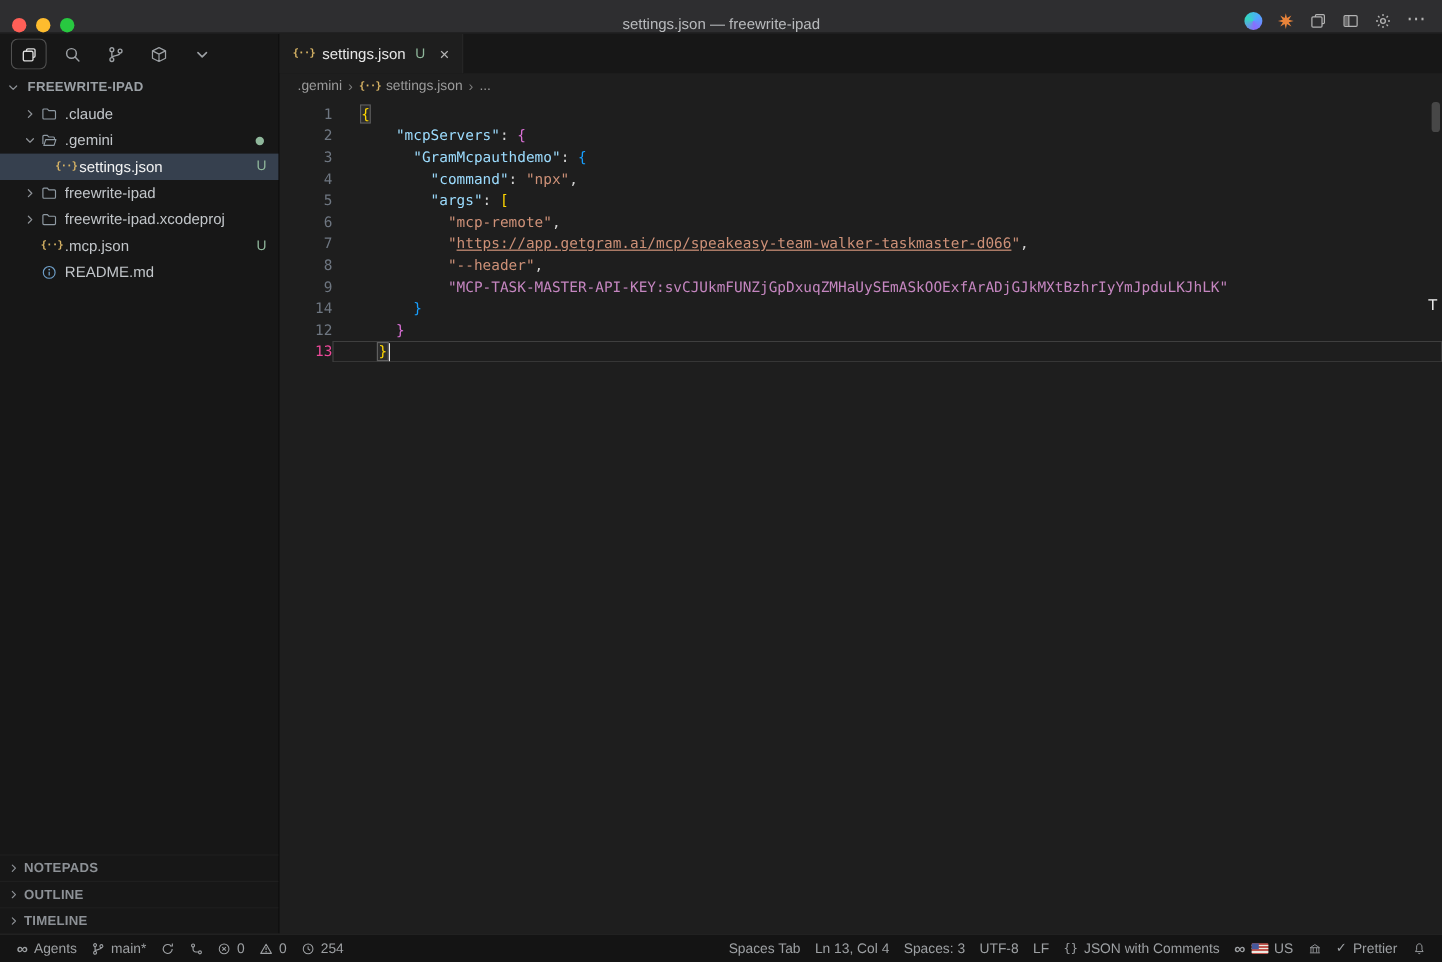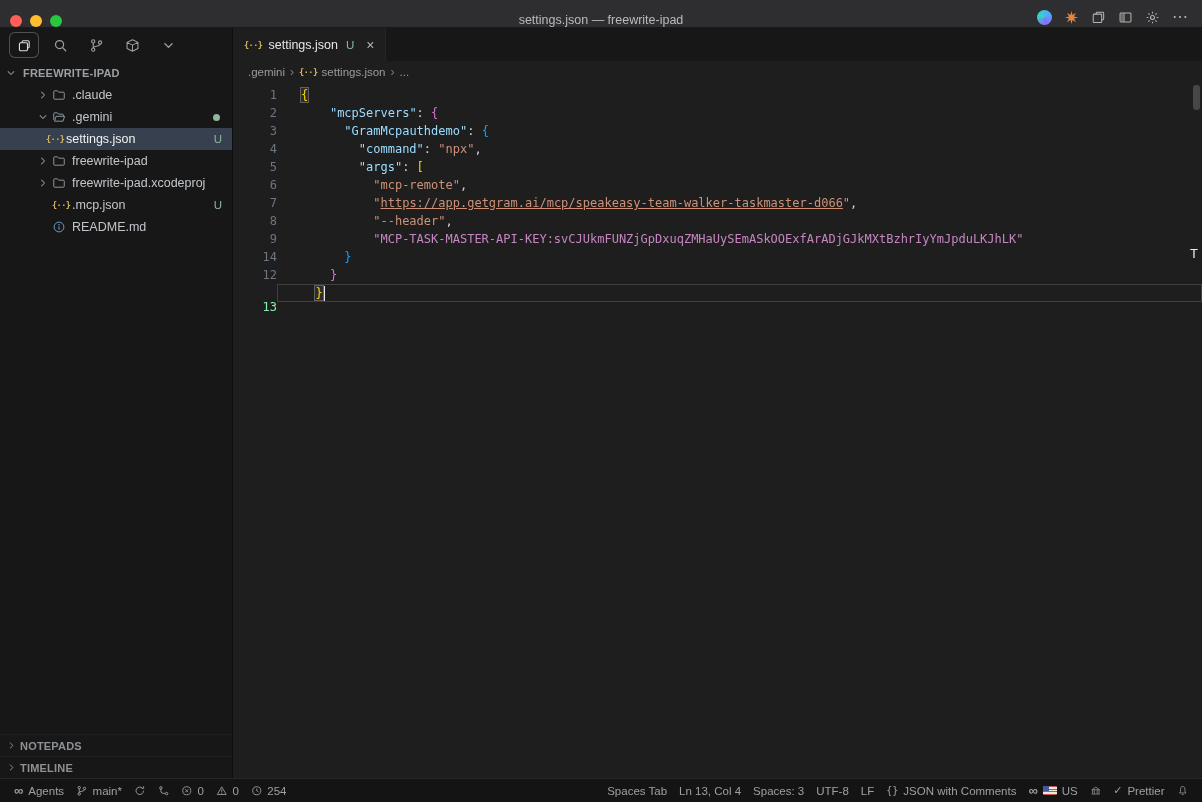--- a/index.html
+++ b/index.html
@@ -17,21 +17,21 @@
   .tbtn{background:none;border:none;color:#b3b3b3;padding:2px;display:flex;align-items:center;}
 
   
   .main{flex:1;display:flex;min-height:0;}
   .sidebar{width:233px;min-width:233px;background:#171717;border-right:1px solid #0d0d0d;display:flex;flex-direction:column;justify-content:center;}
   .activity-row{height:34px;min-height:34px;display:flex;align-items:center;gap:6px;padding:0 9px;}
   .abtn{width:30px;height:26px;display:flex;align-items:center;justify-content:center;background:none;border:none;color:#9da1a5;border-radius:6px;padding:0;}
   .abtn.active{box-shadow:inset 0 0 0 1px #515151;color:#dcdcdc;}
 
   .tree-header{height:22px;display:flex;align-items:center;font-size:11px;font-weight:700;color:#9ba0a5;letter-spacing:.2px;padding-left:5px;gap:3px;}
-  .row{height:22px;display:flex;align-items:center;font-size:12.5px;color:#c2c6ca;padding-left:37px;cursor:default;}
+  .row{height:22px;display:flex;align-items:center;font-size:12.5px;color:#c2c6ca;padding-left:19px;cursor:default;}
   .row.d1{padding-left:31px;}
   .row.selected{background:#36404e;color:#f2f2f2;}
   .chev{width:15px;display:flex;color:#8d9196;flex:none;}
   .fic{width:20px;display:flex;flex:none;align-items:center;}
   .lbl{white-space:nowrap;overflow:hidden;text-overflow:ellipsis;}
   .badge{margin-left:auto;margin-right:10px;color:#8fb79b;font-size:11.5px;}
   .moddot{margin-left:auto;margin-right:12px;width:7px;height:7px;border-radius:50%;background:#8fb79b;}
   .fi-folder,.fi-folder-open{color:#8f9aa3}.fi-scales{color:#b8995a}.fi-info{color:#6f9fc8}
   .spacer{flex:1;}
   .srow{height:22px;display:flex;align-items:center;padding-left:6px;gap:3px;font-size:11px;font-weight:700;color:#8d9196;border-top:1px solid #1f1f1f;letter-spacing:.2px;}
@@ -42,21 +42,21 @@
   .tab{display:flex;align-items:center;gap:6px;background:#1e1e1e;padding:0 9px 0 11px;font-size:12.5px;color:#e6e6e6;border-right:1px solid #252525;}
   .tbadge{color:#8fb79b;font-size:11.5px;margin-left:2px;}
   .tclose{background:none;border:none;color:#b5b5b5;padding:0 2px;margin-left:4px;display:flex;align-items:center;}
   .breadcrumbs{height:22px;min-height:22px;display:flex;align-items:center;gap:5px;padding-left:15px;font-size:11.5px;color:#9b9b9b;}
   .bitem{display:flex;align-items:center;gap:4px;}
   .bsep{color:#7c7c7c;font-size:12px;}
 
   .code{flex:1;position:relative;font-family:"DejaVu Sans Mono",monospace;font-size:12px;line-height:18px;padding-top:3px;overflow:hidden;}
   .cline{display:flex;height:18px;}
   .gutter{width:44px;min-width:44px;text-align:right;color:#6e7681;user-select:none;}
-  .gutter.cur{color:#86efac;margin-top:14px;}
+  .gutter.cur{color:#ec4899;}
   .lc{flex:1;white-space:pre;padding-left:24px;}
   .cline.current .lc{box-shadow:inset 0 0 0 1px #3f3f3f;}
   .tk.link{text-decoration:underline;}
   .tk.bm{outline:1px solid #5f5f5f;background:rgba(100,100,100,.2);}
   .caret{display:inline-block;width:1.5px;height:15px;background:#e8e8e8;vertical-align:middle;margin-left:1px;}
   .minimap{position:absolute;top:0;right:0;width:14px;height:100%;}
   .mm-thumb{position:absolute;top:2px;right:2px;width:7px;height:25px;background:#474747;border-radius:3px;}
   .mm-letter{position:absolute;top:162px;right:4px;color:#ededed;font-size:13px;font-family:"Liberation Sans",sans-serif;}
 
   
@@ -309,20 +309,28 @@
               </svg>
             </span>
             <span class="slabel">NOTEPADS</span>
           </div>
           <div class="srow">
             <span class="ic ic-chevron-right">
               <svg viewBox="0 0 16 16" xmlns="http://www.w3.org/2000/svg">
                 <path d="M6.2 4.2 L10 8 L6.2 11.8" fill="none" stroke="currentColor" stroke-width="1.4" stroke-linecap="round" stroke-linejoin="round"></path>
               </svg>
             </span>
+            <span class="slabel">OUTLINE</span>
+          </div>
+          <div class="srow">
+            <span class="ic ic-chevron-right">
+              <svg viewBox="0 0 16 16" xmlns="http://www.w3.org/2000/svg">
+                <path d="M6.2 4.2 L10 8 L6.2 11.8" fill="none" stroke="currentColor" stroke-width="1.4" stroke-linecap="round" stroke-linejoin="round"></path>
+              </svg>
+            </span>
             <span class="slabel">TIMELINE</span>
           </div>
         </div>
     </aside>
 
     <section class="editor-col">
       <div class="tabbar" id="tabbar">
           <div class="tab active">
             <span class="ic ic-json">
               <span class="tic">{··}</span>

